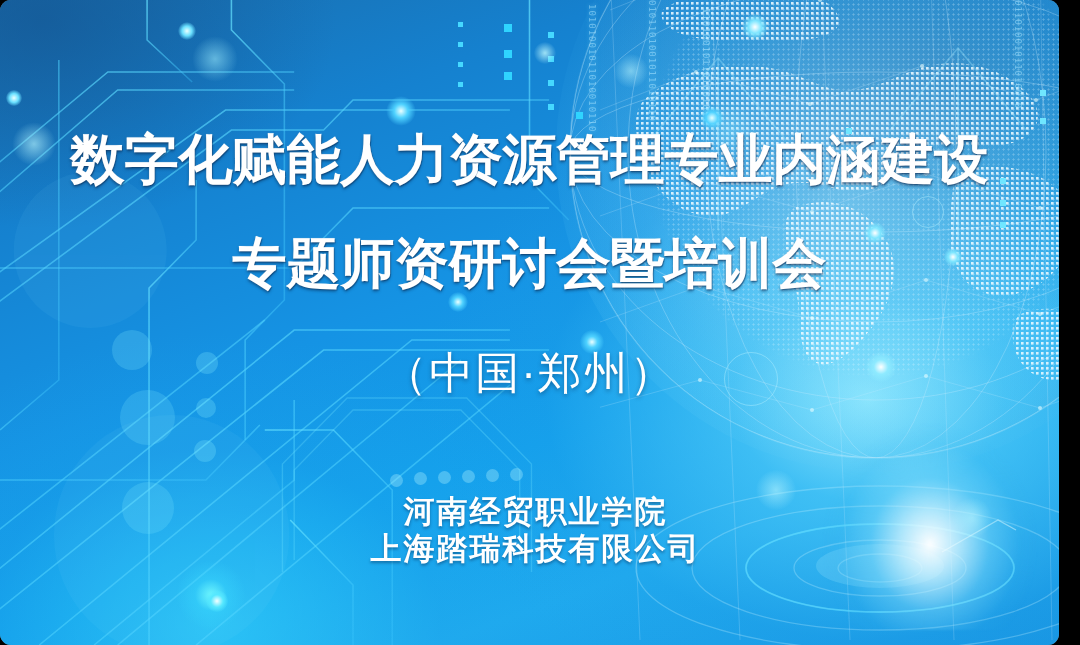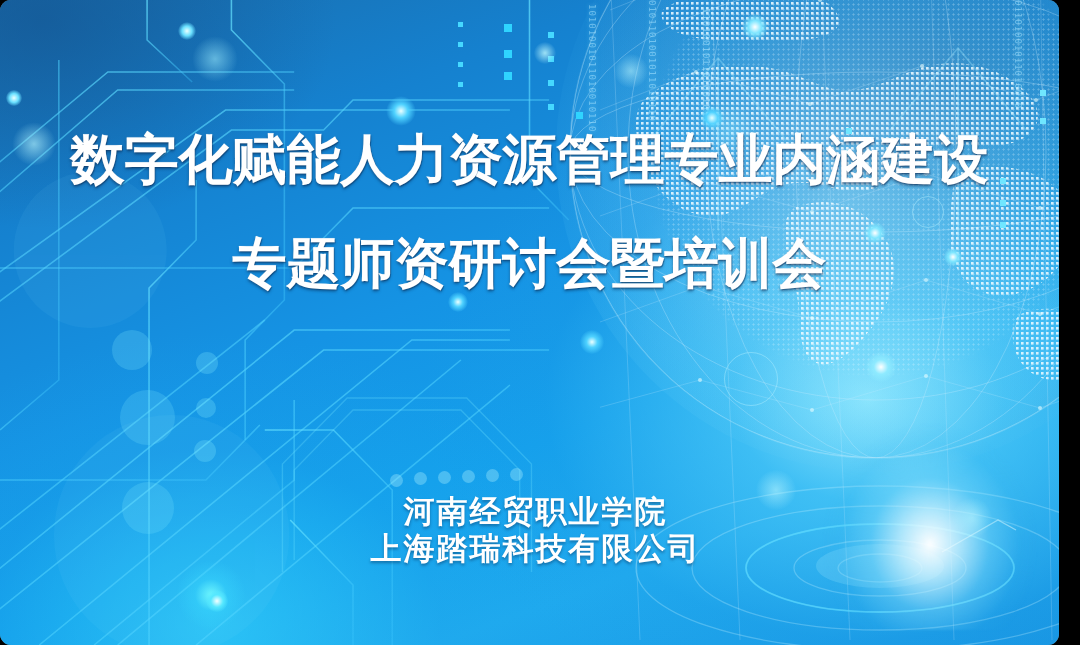--- a/index.html
+++ b/index.html
@@ -371,17 +371,18 @@
   <div class="dot" style="left:756px;top:470px;width:40px;height:40px;background:radial-gradient(circle,rgba(190,248,255,.55) 0%,rgba(60,200,255,0) 72%);"></div>
   <div class="dot" style="left:952px;top:498px;width:40px;height:40px;background:radial-gradient(circle,rgba(190,248,255,.50) 0%,rgba(60,200,255,0) 72%);"></div>
   <div class="dot" style="left:866px;top:352px;width:30px;height:30px;background:radial-gradient(circle,#ffffff 0%,#8eeaff 34%,rgba(60,200,255,0) 74%);"></div>
 
   <div class="ring" style="left:724px;top:352px;width:52px;height:52px;"></div>
   <div class="ring" style="left:912px;top:196px;width:30px;height:30px;"></div>
 
   <div class="content">
     <div class="line title t1">数字化赋能人力资源管理专业内涵建设</div>
     <div class="line title t2">专题师资研讨会暨培训会</div>
+    <div class="line place">（中国·郑州）</div>
     <div class="line org o1">河南经贸职业学院</div>
     <div class="line org o2">上海踏瑞科技有限公司</div>
   </div>
 
 </div>
 
 </body></html>

